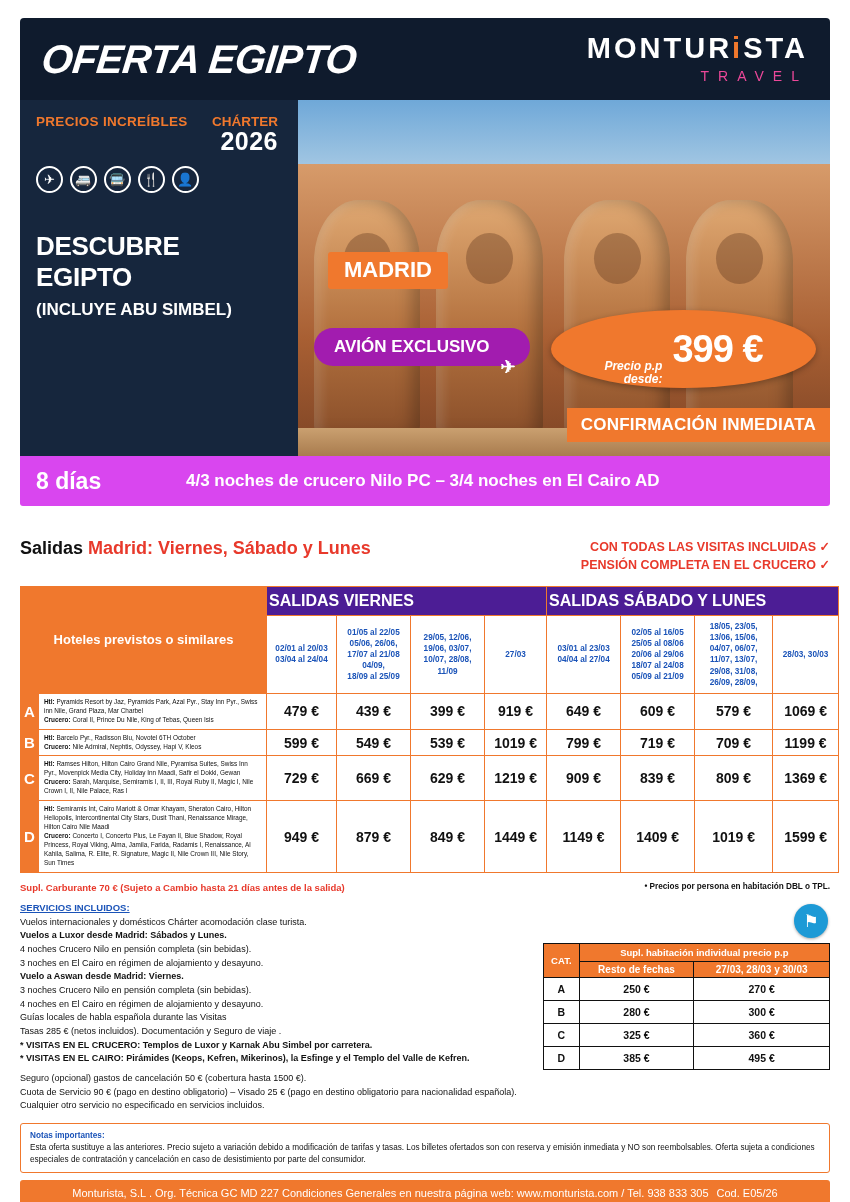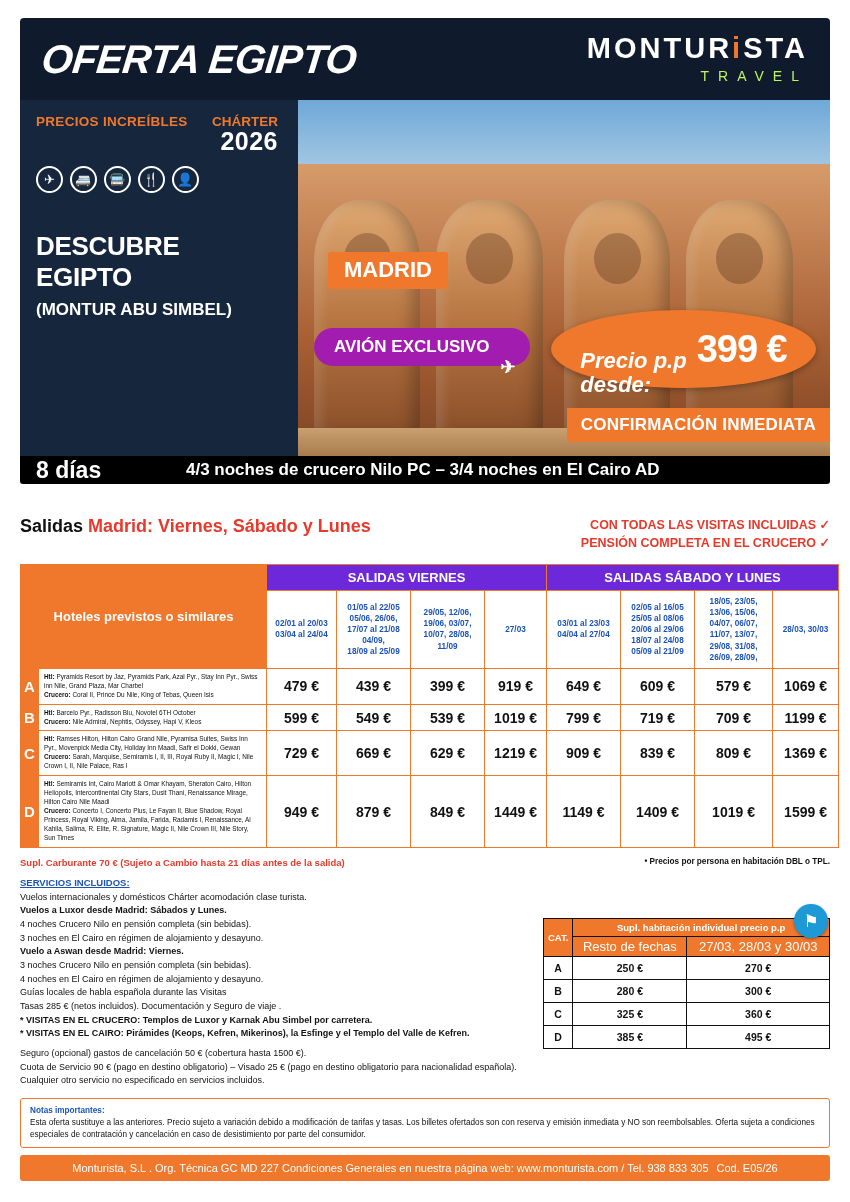--- a/index.html
+++ b/index.html
@@ -27,21 +27,21 @@
     font-size:40px;
     font-weight:bold;
     letter-spacing:-0.5px;
     color:#ffffff;
     font-style:italic;
     transform:skewX(-6deg);
   }
   .brand { text-align:right; color:#fff; }
   .brand .b1 { font-size:29px; letter-spacing:3px; font-weight:bold; line-height:1; }
   .brand .b1 .dotcol { color:#f0782d; }
-  .brand .b2 { font-size:14px; letter-spacing:9px; margin-top:5px; color:#bef264; }
+  .brand .b2 { font-size:14px; letter-spacing:9px; margin-top:5px; color:#ec4899; }
 
   
   .hero { position:relative; height:356px; display:flex; background:#16263d; }
   .hero-left { width:278px; background:#16263d; color:#fff; padding:14px 16px 10px 16px; position:relative; }
   .hero-right { flex:1; position:relative; overflow:hidden; }
 
   .precios-row { display:flex; align-items:baseline; justify-content:space-between; padding-right:4px; }
   .precios { color:#f0782d; font-weight:bold; font-size:13.5px; letter-spacing:0.3px; }
   .charter { color:#f0782d; font-weight:bold; font-size:13.5px; }
   .year { color:#ffffff; font-weight:bold; font-size:25px; text-align:right; margin-top:-2px; letter-spacing:0.5px;}
@@ -101,44 +101,44 @@
   }
   .tag-avion .plane { position:absolute; right:14px; bottom:-12px; color:#fff; font-size:18px; }
 
   .price-oval {
     position:absolute; right:14px; top:210px;
     width:265px; height:78px; border-radius:50%;
     background:#f0782d; color:#fff;
     display:flex; align-items:center; justify-content:center; gap:10px;
     box-shadow:0 2px 6px rgba(0,0,0,.3);
   }
-  .price-oval .lbl { font-size:22px; font-weight:bold; font-style:italic; line-height:1.1; text-align:left;margin-top:48px; }
+  .price-oval .lbl { font-size:12px; font-weight:bold; font-style:italic; line-height:1.1; text-align:right;margin-top:48px; }
   .price-oval .val { font-size:38px; font-weight:bold; letter-spacing:-1px; }
 
   .tag-confirm {
     position:absolute; right:0px; bottom:14px;
     background:#f0782d; color:#fff; font-weight:bold; font-size:17px;
     padding:7px 14px; letter-spacing:0.2px;
   }
 
   
-  .bar { height:28px; background:#000000; color:#fff; display:flex; align-items:center; padding:0 16px; border-radius:0 0 3px 3px; }
+  .bar { height:50px; background:#d946ef; color:#fff; display:flex; align-items:center; padding:0 16px; border-radius:0 0 3px 3px; }
   .bar .days { font-size:23px; font-weight:bold; width:150px; }
   .bar .desc { font-size:17px; font-weight:bold; }
 
   
   .salidas-row { display:flex; justify-content:space-between; align-items:flex-start; margin-top:32px; }
   .salidas { font-size:18px; font-weight:bold; }
   .salidas .ciudad { color:#e8392b; }
   .incluidas { text-align:right; color:#e8392b; font-weight:bold; font-size:12.5px; line-height:1.45; }
 
   
   table.main { width:100%; border-collapse:collapse; margin-top:12px; table-layout:fixed; }
   table.main th, table.main td { border:1px solid #f0782d; }
-  .th-top { background:#6d28d9; color:#fff; font-size:13px; font-weight:bold; text-align:center; padding:5px 2px; }
+  .th-top { background:#4c1d95; color:#fff; font-size:16px; font-weight:bold; text-align:left; padding:5px 2px; }
   .th-hotel { background:#f0782d; color:#fff; font-size:13px; font-weight:bold; text-align:center; }
   .th-dates { color:#1a53b8; font-size:8.2px; font-weight:bold; text-align:center; padding:5px 2px; line-height:1.35; }
   .cat { background:#f0782d; color:#fff; font-weight:bold; font-size:15px; text-align:center; width:18px; }
   .hotels { font-size:6.4px; line-height:1.4; padding:4px 5px; color:#111; }
   .hotels b { font-size:6.4px; }
   .price { text-align:center; font-size:14px; font-weight:bold; padding:4px 2px; }
 
   
   .supl { color:#e8392b; font-weight:bold; font-size:9.5px; margin-top:9px; }
   .right-note { float:right; font-size:8.2px; font-weight:bold; color:#111; }
@@ -147,21 +147,21 @@
   .services { width:505px; font-size:9px; line-height:1.52; }
   .services .hdr { color:#1a53b8; font-weight:bold; text-decoration:underline; font-size:9.5px; }
   .services .b { font-weight:bold; }
   .services p { margin:0; }
   .spacer-sm { height:6px; }
 
   .cat-table { flex:1; }
   table.supl-t { width:100%; border-collapse:collapse; margin-top:42px; }
   table.supl-t th, table.supl-t td { border:1px solid #111; text-align:center; }
   .supl-head { background:#f0782d; color:#fff; font-size:9.5px; font-weight:bold; padding:3px 2px; }
-  .supl-sub { background:#f0782d; color:#fff; font-size:13px; font-weight:normal; padding:2px; }
+  .supl-sub { background:#f0782d; color:#fff; font-size:10px; font-weight:bold; padding:2px; }
   .supl-t td { font-size:10.5px; font-weight:bold; padding:5px 2px; }
 
   
   .flag-badge {
     position:absolute; right:22px; top:904px;
     width:34px; height:34px; border-radius:50%;
     background:#1d9ad6; display:flex; align-items:center; justify-content:center;
     color:#fff; font-size:17px;
     box-shadow:0 1px 3px rgba(0,0,0,.35);
   }
@@ -201,21 +201,21 @@
         </div>
       </div>
       <div class="icon-row">
         <span class="circ">✈</span>
         <span class="circ">🚐</span>
         <span class="circ">🚍</span>
         <span class="circ">🍴</span>
         <span class="circ">👤</span>
       </div>
       <div class="descubre">DESCUBRE EGIPTO</div>
-      <div class="incluye">(MONTUR ABU SIMBEL)</div>
+      <div class="incluye">(INCLUYE ABU SIMBEL)</div>
     </div>
 
     <div class="hero-right">
       <div class="photo">
         <div class="sandtop"></div>
         <div class="cliff"></div>
         <div class="statue s1"></div>
         <div class="statue s2"></div>
         <div class="statue s3"></div>
         <div class="statue s4"></div>

